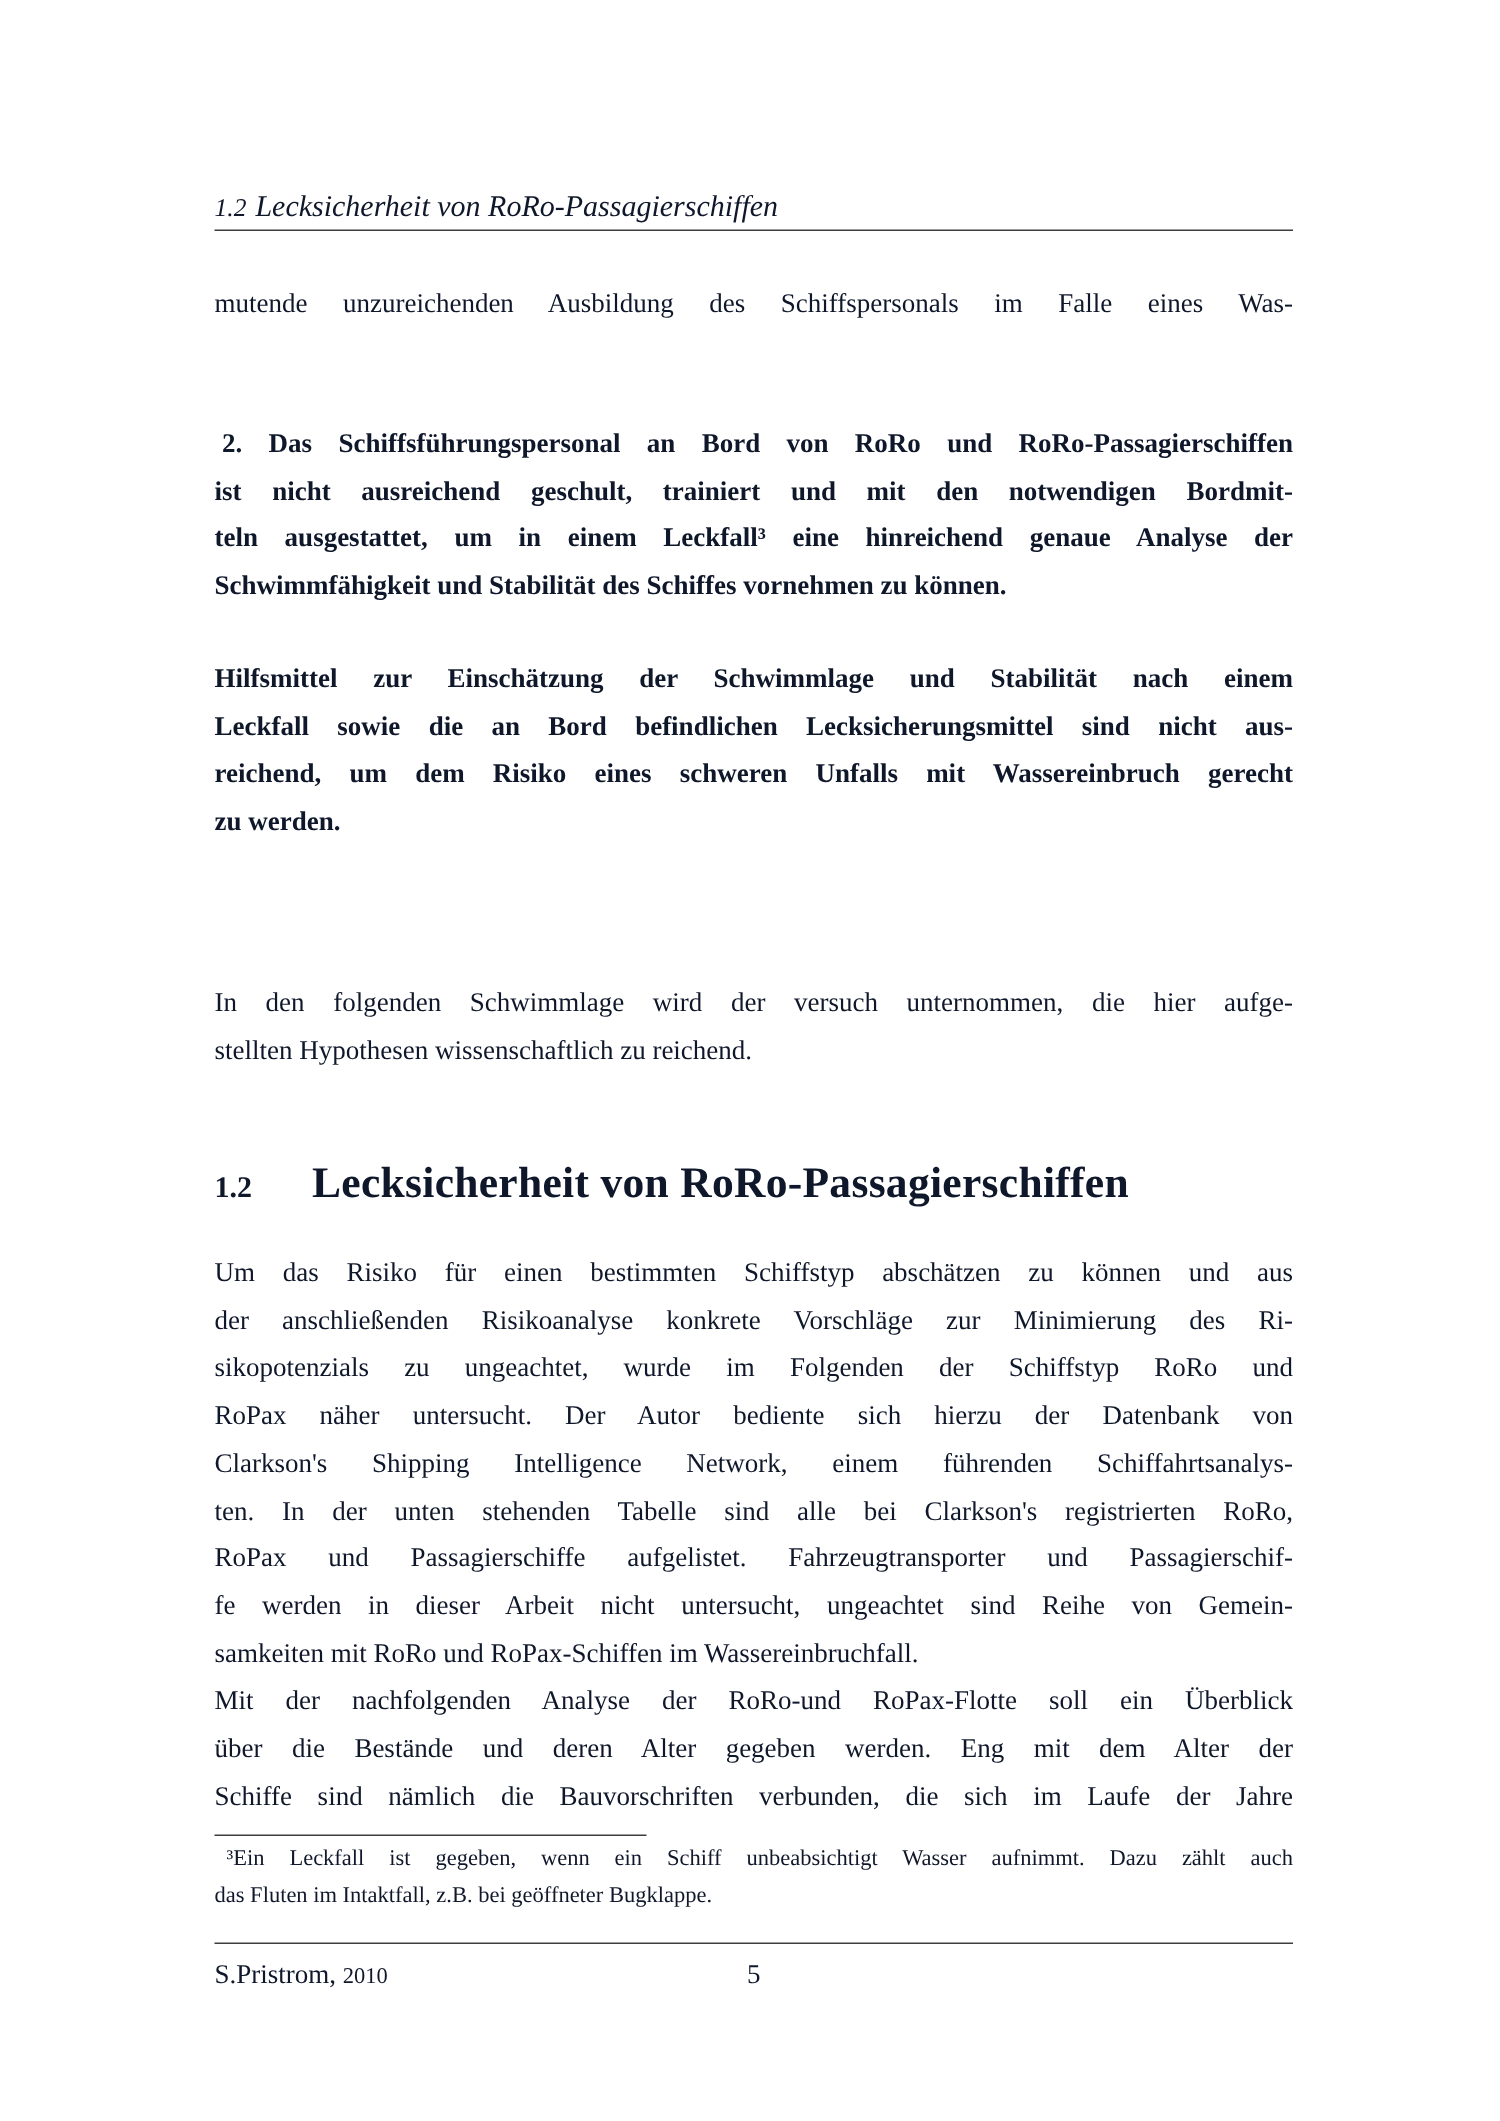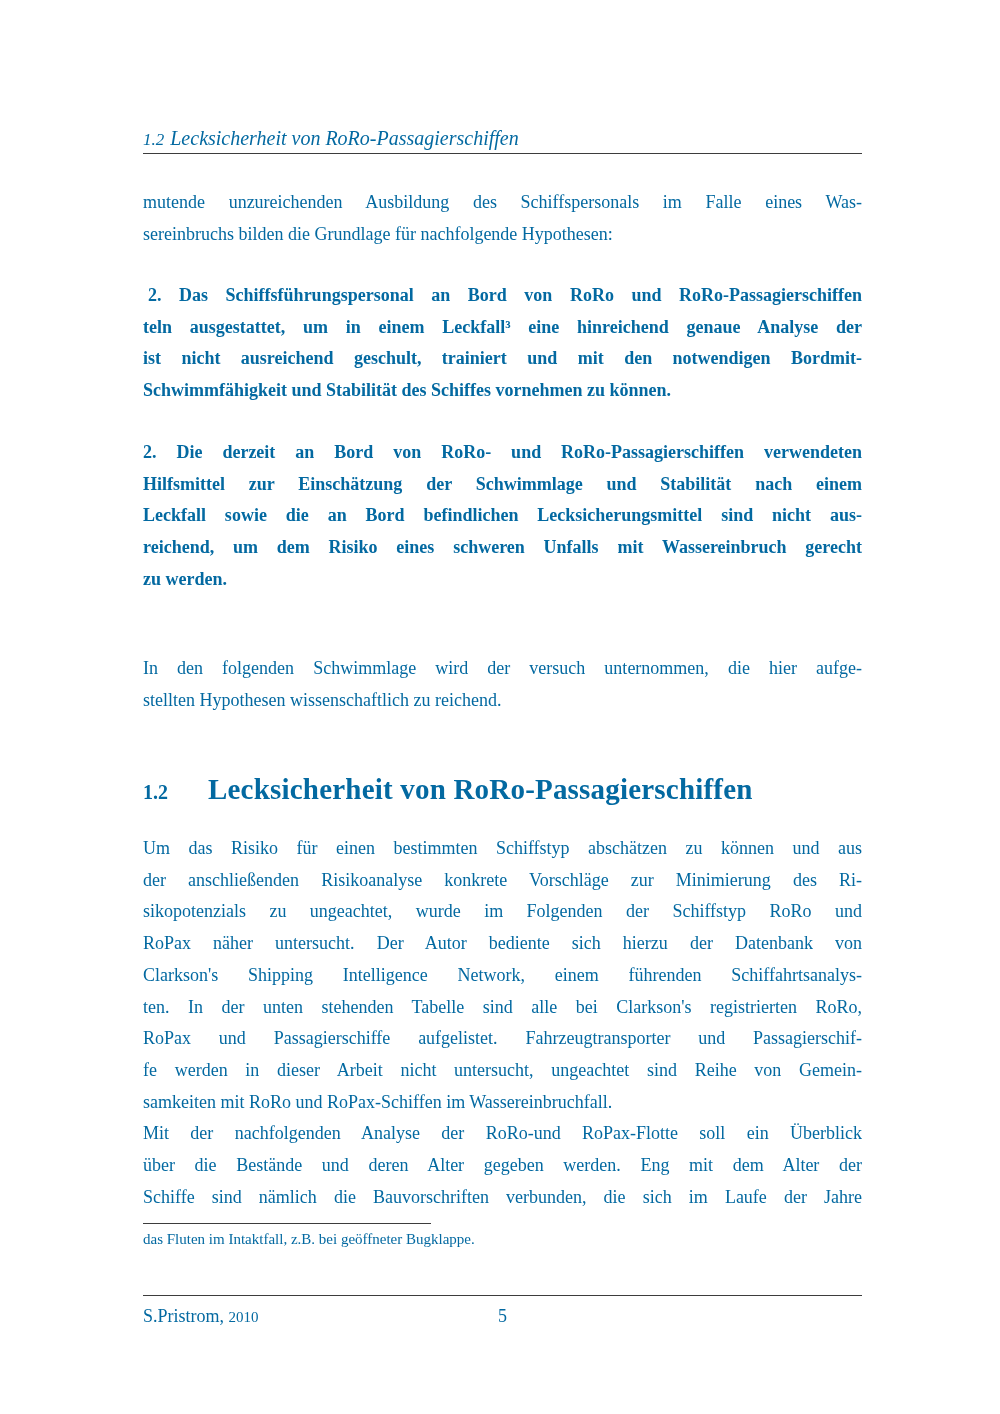--- a/index.html
+++ b/index.html
@@ -1,18 +1,18 @@
 <!DOCTYPE html>
 <html><head>
 <meta charset="utf-8">
 <style>
   html,body{margin:0;padding:0;background:#e8e8e8;}
   .page{
     position:relative;width:1000px;height:1414px;margin:0 auto;
-    background:#ffffff;color:#0369a1;
+    background:#ffffff;color:#0f172a;
     font-family:"Liberation Serif","DejaVu Serif",serif;
     overflow:hidden;
   }
   .col{position:absolute;left:143px;width:719px;}
   .rule{position:absolute;left:143px;height:0;border-top:1px solid #3d3d3d;}
 
   
   .runhead{top:125px;font-style:italic;font-size:20px;line-height:26px;}
   .runhead .num{font-size:17px;margin-right:6px;}
   .rule-header{top:153px;width:719px;}
@@ -46,32 +46,30 @@
 
 <div class="page">
 
   <div class="col runhead">
     <span class="num">1.2</span><span>Lecksicherheit von RoRo-Passagierschiffen</span>
   </div>
   <div class="rule rule-header"></div>
 
   <div class="col bodytext" style="top:187px">
     <div class="jline">mutende unzureichenden Ausbildung des Schiffspersonals im Falle eines Was-</div>
-    <div class="jline end">sereinbruchs bilden die Grundlage für nachfolgende Hypothesen:</div>
   </div>
 
   <div class="col bodytext boldp" style="top:280px">
     <div class="jline indent5">2. Das Schiffsführungspersonal an Bord von RoRo und RoRo-Passagierschiffen</div>
+    <div class="jline">ist nicht ausreichend geschult, trainiert und mit den notwendigen Bordmit-</div>
     <div class="jline">teln ausgestattet, um in einem Leckfall³ eine hinreichend genaue Analyse der</div>
-    <div class="jline">ist nicht ausreichend geschult, trainiert und mit den notwendigen Bordmit-</div>
     <div class="jline end">Schwimmfähigkeit und Stabilität des Schiffes vornehmen zu können.</div>
   </div>
 
   <div class="col bodytext boldp" style="top:437px">
-    <div class="jline">2. Die derzeit an Bord von RoRo- und RoRo-Passagierschiffen verwendeten</div>
     <div class="jline">Hilfsmittel zur Einschätzung der Schwimmlage und Stabilität nach einem</div>
     <div class="jline">Leckfall sowie die an Bord befindlichen Lecksicherungsmittel sind nicht aus-</div>
     <div class="jline">reichend, um dem Risiko eines schweren Unfalls mit Wassereinbruch gerecht</div>
     <div class="jline end">zu werden.</div>
   </div>
 
   <div class="col bodytext" style="top:653px">
     <div class="jline">In den folgenden Schwimmlage wird der versuch unternommen, die hier aufge-</div>
     <div class="jline end">stellten Hypothesen wissenschaftlich zu reichend.</div>
   </div>
@@ -91,20 +89,21 @@
     <div class="jline">RoPax und Passagierschiffe aufgelistet. Fahrzeugtransporter und Passagierschif-</div>
     <div class="jline">fe werden in dieser Arbeit nicht untersucht, ungeachtet sind Reihe von Gemein-</div>
     <div class="jline end">samkeiten mit RoRo und RoPax-Schiffen im Wassereinbruchfall.</div>
     <div class="jline">Mit der nachfolgenden Analyse der RoRo-und RoPax-Flotte soll ein Überblick</div>
     <div class="jline">über die Bestände und deren Alter gegeben werden. Eng mit dem Alter der</div>
     <div class="jline">Schiffe sind nämlich die Bauvorschriften verbunden, die sich im Laufe der Jahre</div>
   </div>
 
   <div class="rule rule-footnote"></div>
   <div class="col footnote">
+    <div class="jline first">³Ein Leckfall ist gegeben, wenn ein Schiff unbeabsichtigt Wasser aufnimmt. Dazu zählt auch</div>
     <div class="jline end">das Fluten im Intaktfall, z.B. bei geöffneter Bugklappe.</div>
   </div>
 
   <div class="rule rule-footer"></div>
   <div class="col footer">
     <span class="author"><span>S.Pristrom,</span> <span class="oldnum">2010</span></span>
     <span class="pagenum">5</span>
   </div>
 
 </div>

